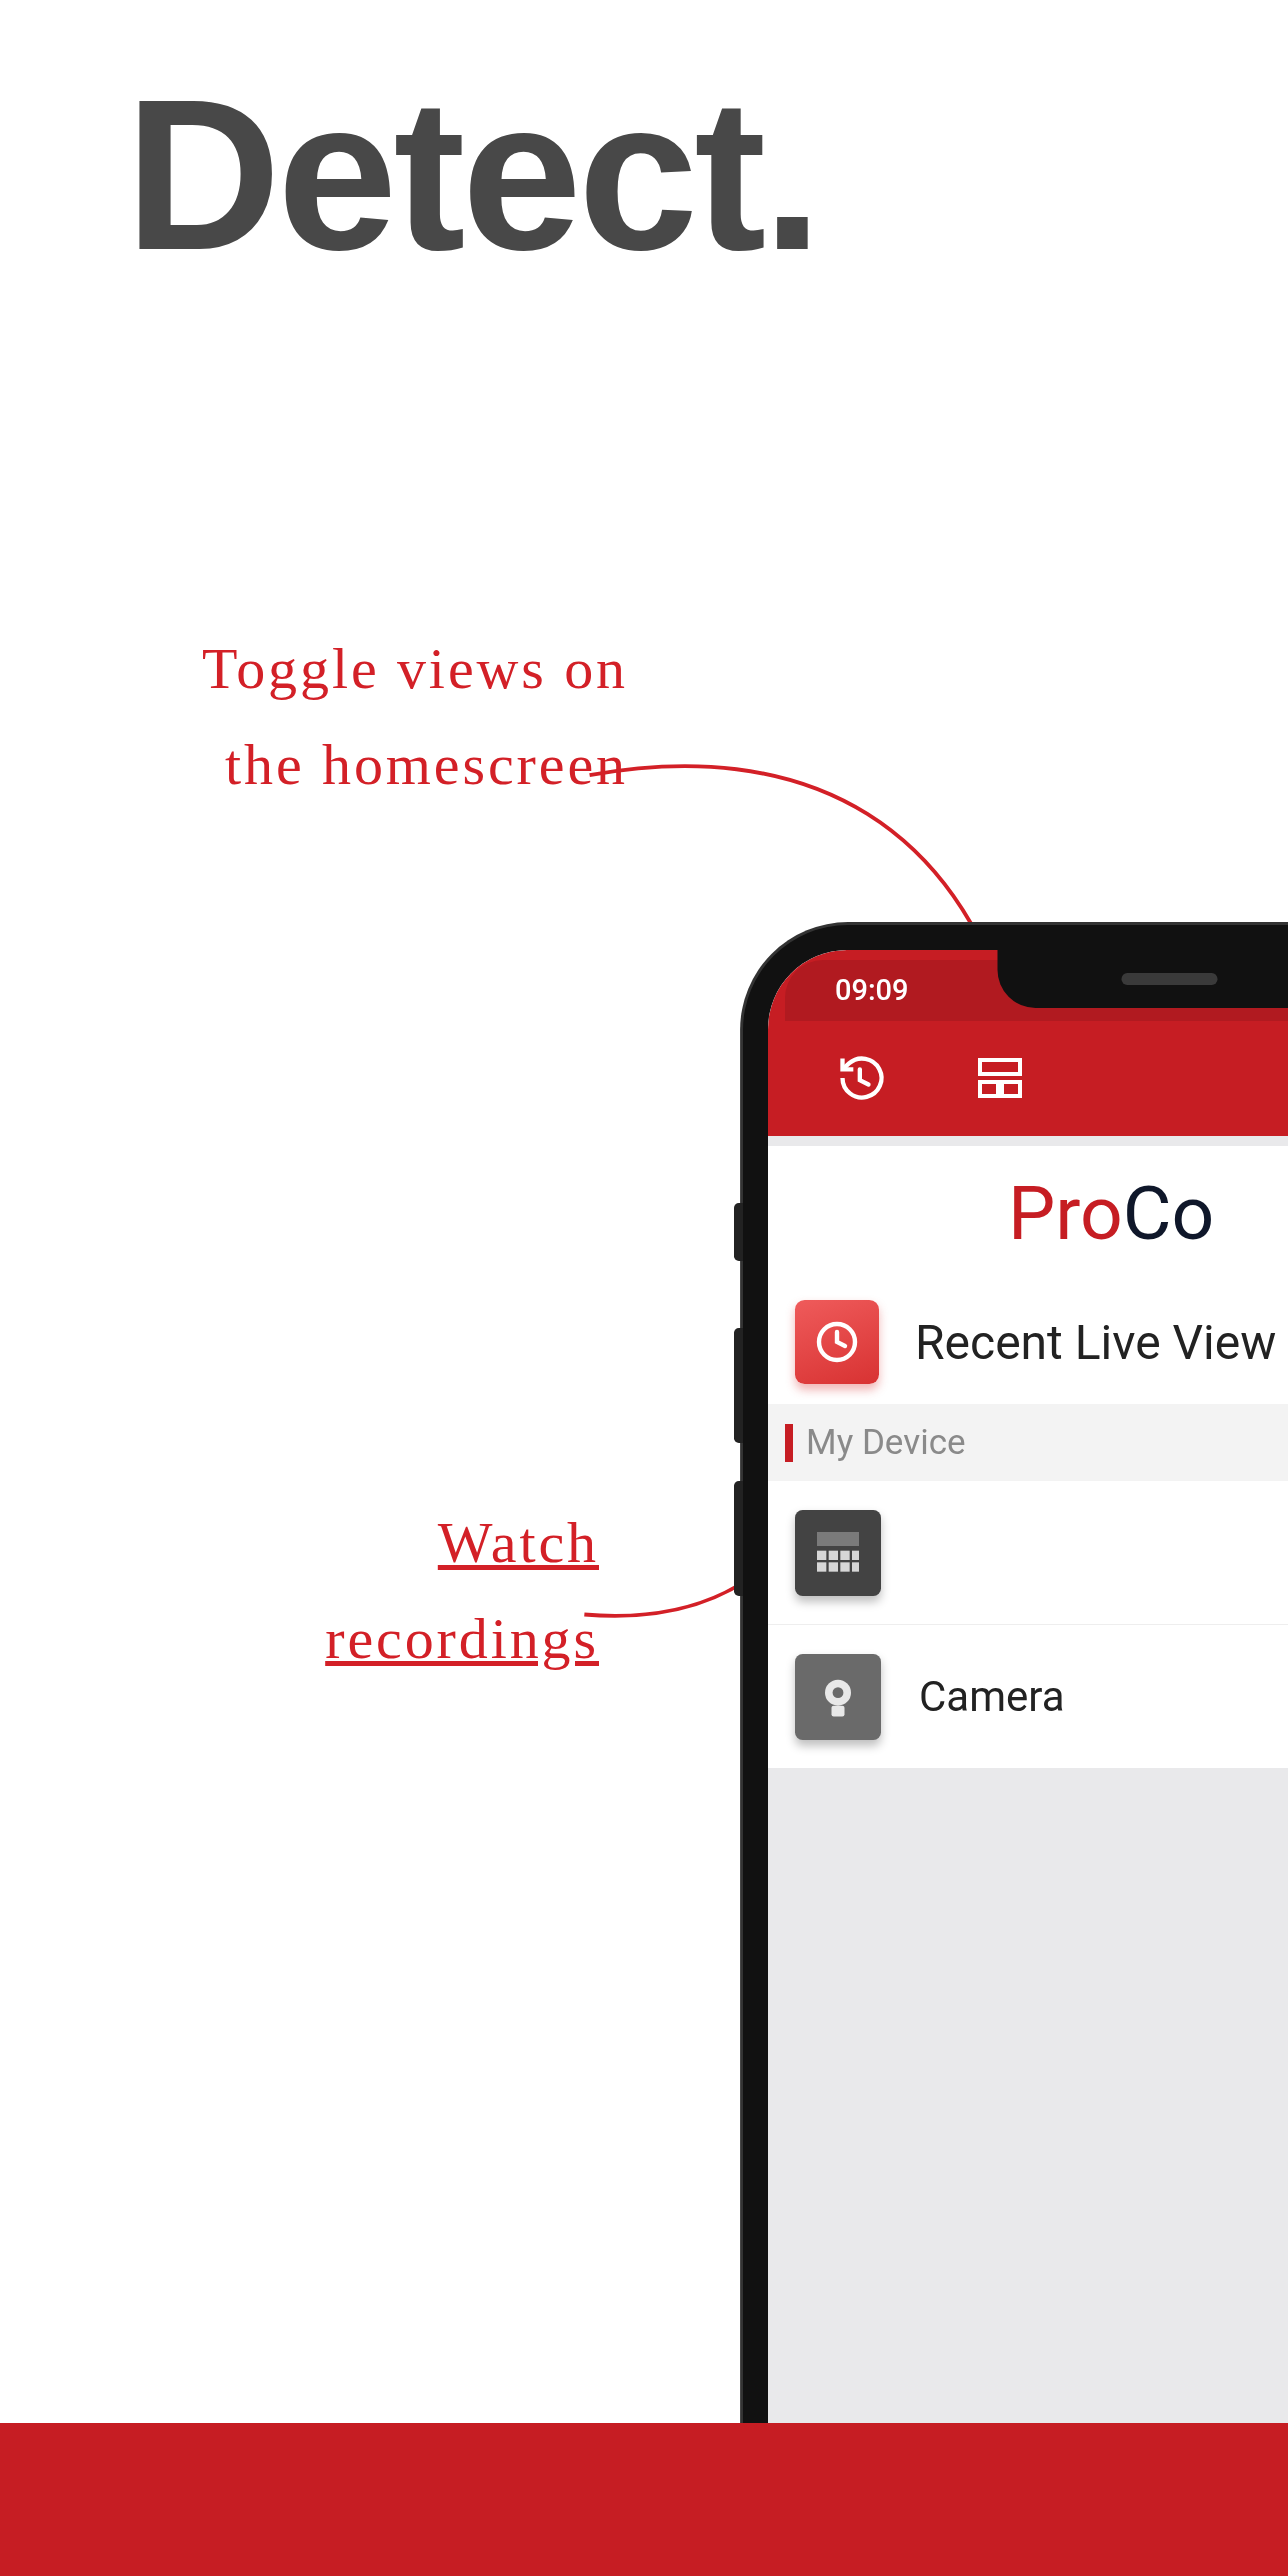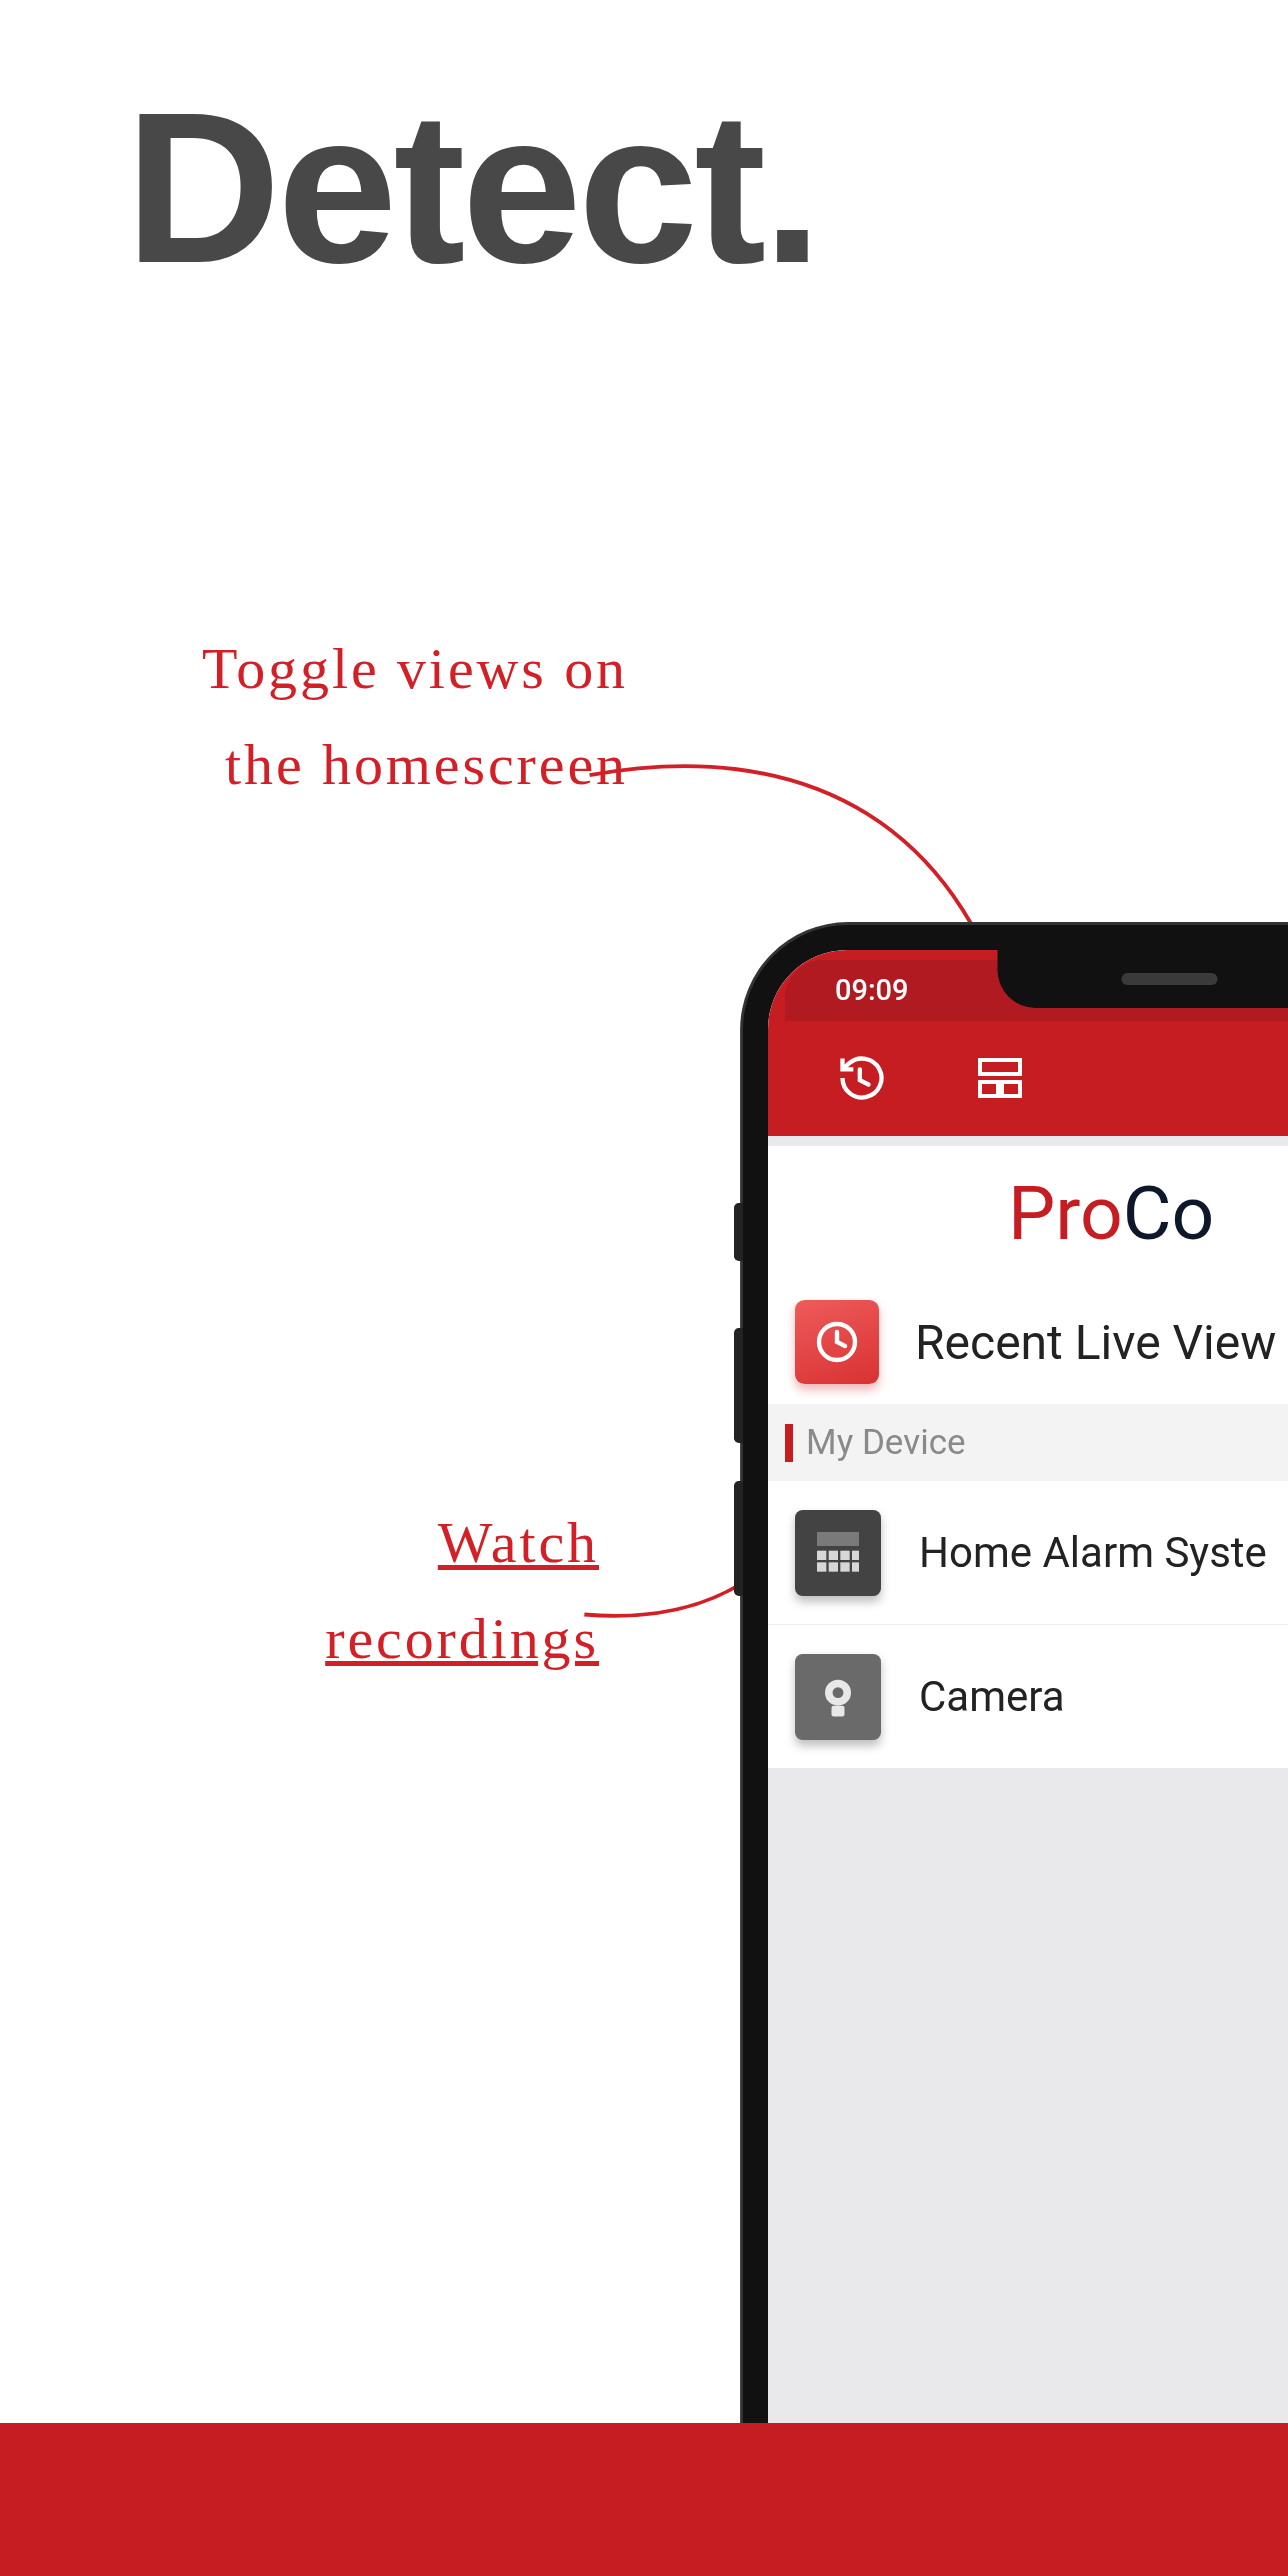--- a/index.html
+++ b/index.html
@@ -7,21 +7,21 @@
     width: 1288px;
     height: 2576px;
     background: #ffffff;
     font-family: -apple-system, BlinkMacSystemFont, "Segoe UI", Roboto, sans-serif;
     position: relative;
     overflow: hidden;
   }
 
   .headline {
     position: absolute;
-    top: 63px;
+    top: 50px;
     left: 125px;
     font-size: 216px;
     font-weight: 700;
     color: #484848;
     letter-spacing: -3.8px;
     font-family: "Helvetica Neue", Arial, sans-serif;
   }
 
   .annotation {
     position: absolute;
@@ -299,21 +299,20 @@
                 <rect x="8" y="11" width="4" height="4"></rect>
                 <rect x="13" y="11" width="4" height="4"></rect>
                 <rect x="18" y="11" width="3" height="4"></rect>
               <rect x="3" y="16" width="4" height="4"></rect>
                 <rect x="8" y="16" width="4" height="4"></rect>
                 <rect x="13" y="16" width="4" height="4"></rect>
                 <rect x="18" y="16" width="3" height="4"></rect>
             </g>
           </svg>
         </div>
-        <div class="device-label">Home Alarm Syste</div>
       </div>
       <div class="device-row">
         <div class="device-icon" style="background:#6a6a6a">
           <svg width="52" height="52" viewBox="0 0 24 24" fill="#e8e8e8">
             <circle cx="12" cy="10" r="6"></circle>
             <circle cx="12" cy="10" r="2.5" fill="#6a6a6a"></circle>
             <rect x="9" y="16" width="6" height="5" rx="1"></rect>
           </svg>
         </div>
         <div class="device-label">Camera</div>

